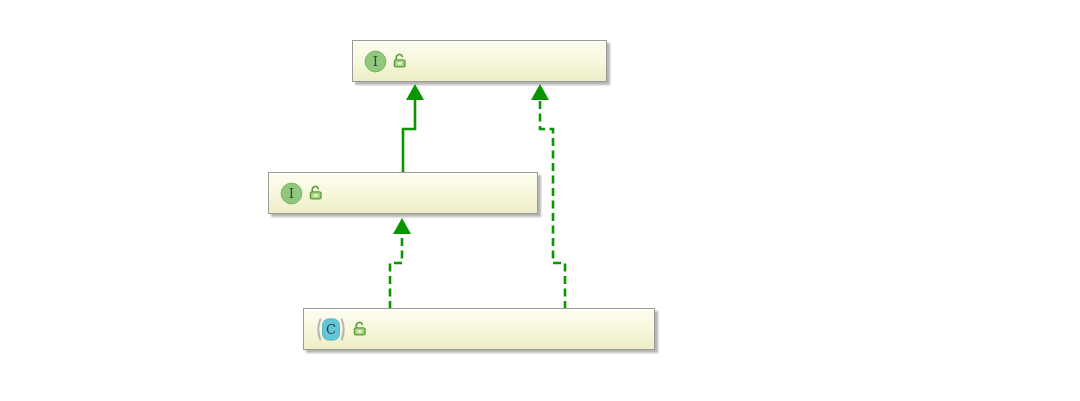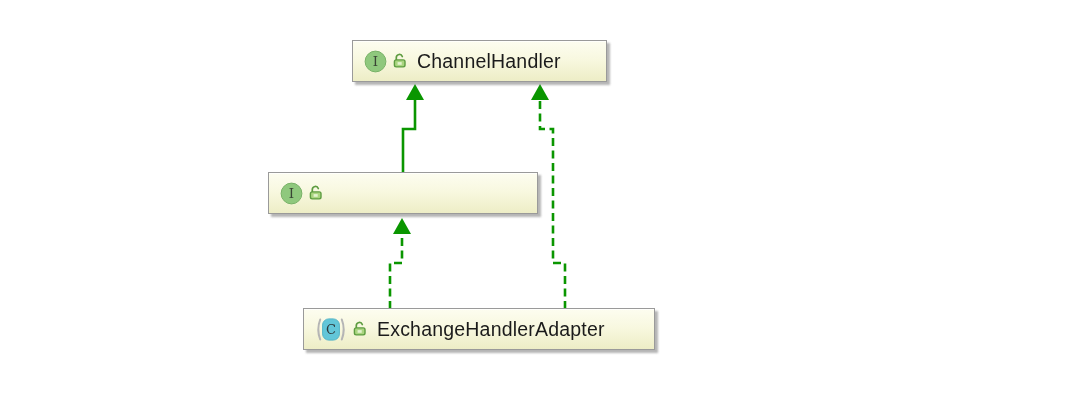--- a/index.html
+++ b/index.html
@@ -68,21 +68,20 @@
   <div class="uml-node node-channel-handler">
     <svg class="kind-icon" width="23" height="23" viewBox="0 0 23 23">
       <circle cx="11.5" cy="11.5" r="10.4" stroke="#78b267" stroke-width="1" fill="#8fc87d"></circle>
       <text x="11.5" y="16.4" text-anchor="middle" font-family="DejaVu Serif, serif" font-size="13.5" fill="#3a4535">I</text>
     </svg>
     <svg class="lock-icon" width="16" height="16" viewBox="0 0 16 16">
       <path d="M4.3,8 L4.3,5.4 A3.1,3.1 0 0 1 10.3,4.5" fill="none" stroke-width="1.7" stroke-linecap="round" stroke="#5d9c40"></path>
       <rect x="2.4" y="7.9" width="10.6" height="7" rx="1.8" stroke="#5d9c40" stroke-width="1.4" fill="#aad580"></rect>
       <rect x="5.6" y="10.1" width="4.1" height="2.7" fill="#e3f2cf"></rect>
     </svg>
-    <span class="node-label">ChannelHandler</span>
   </div>
 
   <div class="uml-node node-exchange-handler">
     <svg class="kind-icon" width="23" height="23" viewBox="0 0 23 23">
       <circle cx="11.5" cy="11.5" r="10.4" stroke="#78b267" stroke-width="1" fill="#8fc87d"></circle>
       <text x="11.5" y="16.4" text-anchor="middle" font-family="DejaVu Serif, serif" font-size="13.5" fill="#3a4535">I</text>
     </svg>
     <svg class="lock-icon" width="16" height="16" viewBox="0 0 16 16">
       <path d="M4.3,8 L4.3,5.4 A3.1,3.1 0 0 1 10.3,4.5" fill="none" stroke-width="1.7" stroke-linecap="round" stroke="#5d9c40"></path>
       <rect x="2.4" y="7.9" width="10.6" height="7" rx="1.8" stroke="#5d9c40" stroke-width="1.4" fill="#aad580"></rect>
@@ -95,16 +94,15 @@
       <path d="M5.2,1.5 Q1.4,11.5 5.2,21.5" fill="none" stroke-width="2" stroke-linecap="round" stroke="#b5b5b5"></path>
       <path d="M26.8,1.5 Q30.6,11.5 26.8,21.5" fill="none" stroke-width="2" stroke-linecap="round" stroke="#b5b5b5"></path>
       <rect x="7.6" y="0.9" width="16.8" height="21.2" rx="6.2" stroke="#52b4c7" stroke-width="1" fill="#62c6d8"></rect>
       <text x="16" y="16.3" text-anchor="middle" font-family="DejaVu Serif, serif" font-size="13" fill="#2e3a3c">C</text>
     </svg>
     <svg class="lock-icon" width="16" height="16" viewBox="0 0 16 16">
       <path d="M4.3,8 L4.3,5.4 A3.1,3.1 0 0 1 10.3,4.5" fill="none" stroke-width="1.7" stroke-linecap="round" stroke="#5d9c40"></path>
       <rect x="2.4" y="7.9" width="10.6" height="7" rx="1.8" stroke="#5d9c40" stroke-width="1.4" fill="#aad580"></rect>
       <rect x="5.6" y="10.1" width="4.1" height="2.7" fill="#e3f2cf"></rect>
     </svg>
-    <span class="node-label">ExchangeHandlerAdapter</span>
   </div>
 
 </div>
 
 </body></html>

